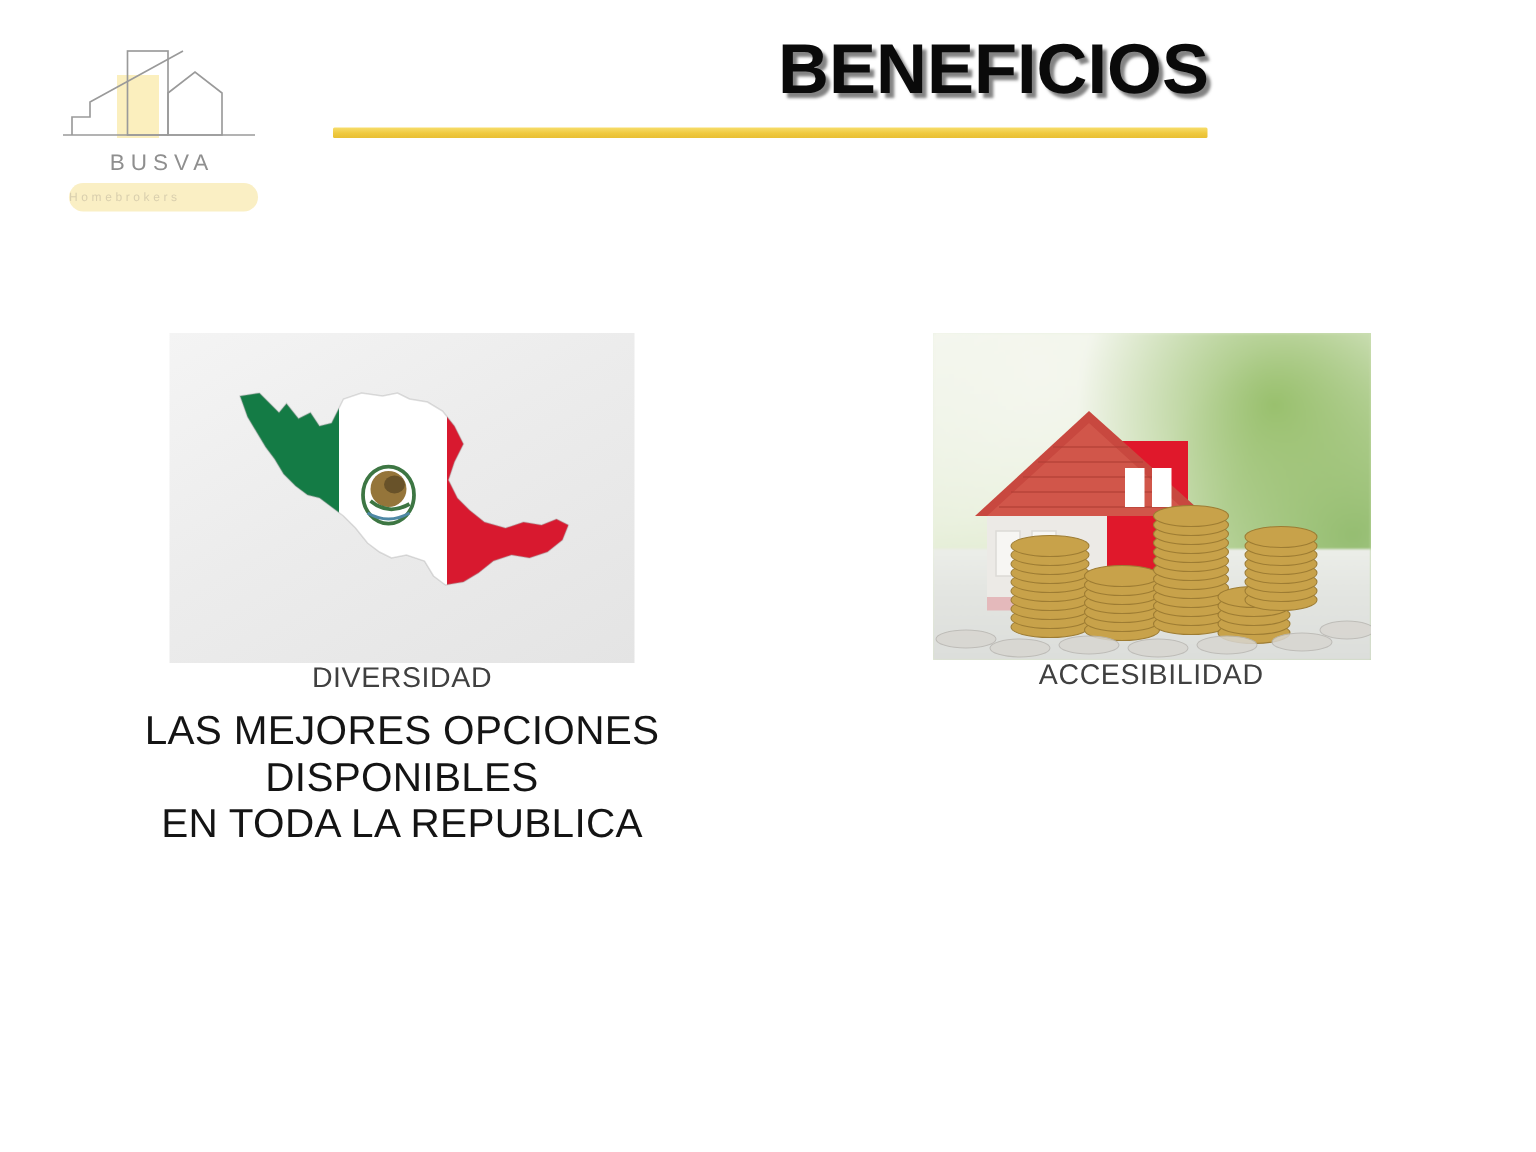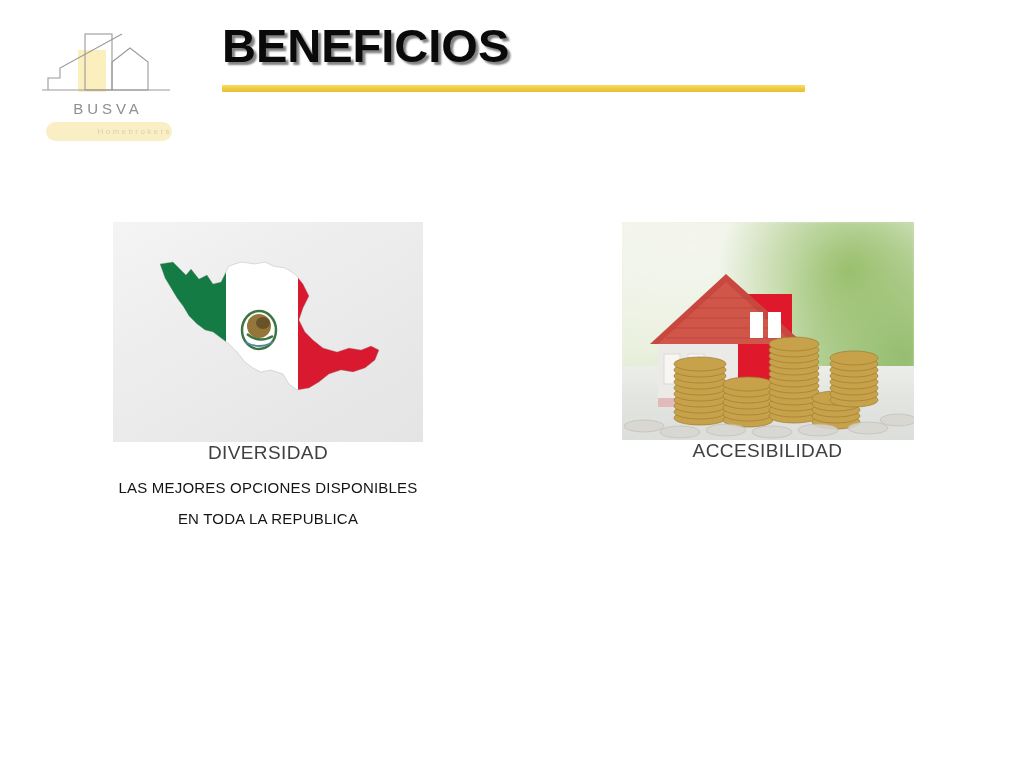--- a/index.html
+++ b/index.html
@@ -50,33 +50,33 @@
     height: 19px;
     background: #faefc4;
     border-radius: 10px;
   }
   .logo-sub {
     position: absolute;
     left: 0;
     top: 0;
     width: 126px;
     line-height: 19px;
-    text-align: right;
+    text-align: left;
     font-size: 8px;
     letter-spacing: 2.4px;
     color: #d9cfae;
   }
 
   
   .title {
     position: absolute;
     left: 222px;
     top: 18px;
     width: 584px;
-    text-align: left;
+    text-align: right;
     font-size: 47px;
     font-weight: 700;
     letter-spacing: 0px;
     color: #0a0a0a;
     text-shadow: 3px 3px 2px rgba(90,90,90,0.75);
   }
   .title-rule {
     position: absolute;
     left: 222px;
     top: 85px;
@@ -130,21 +130,21 @@
   
   .cap-title {
     text-align: center;
     font-size: 19px;
     font-weight: 400;
     letter-spacing: 0.4px;
     color: #404040;
   }
   .cap-body {
     text-align: center;
-    font-size: 15px;
+    font-size: 27px;
     font-weight: 400;
     line-height: 31px;
     letter-spacing: 0.2px;
     color: #141414;
     margin-top: 8px;
     white-space: pre-line;
   }
 </style>
 </head>
 <body>

